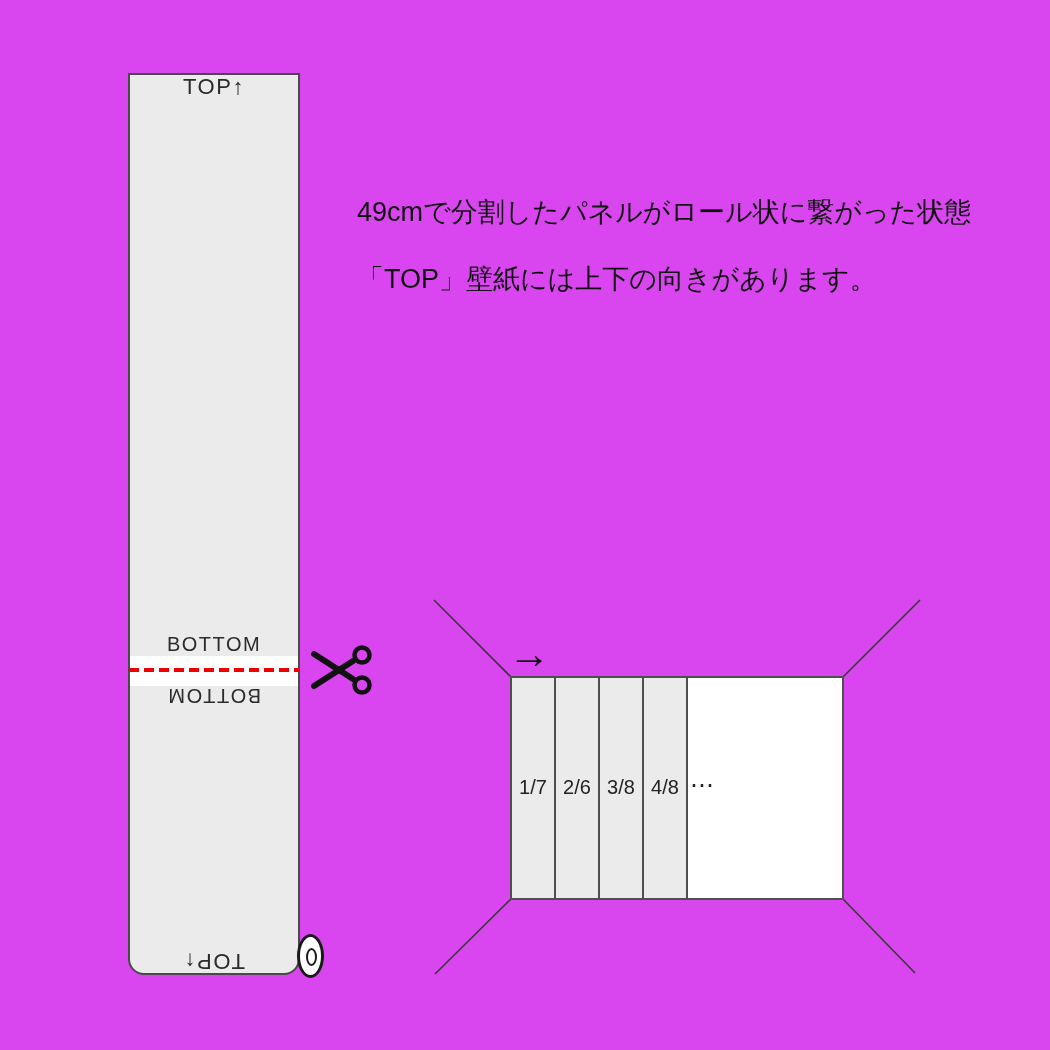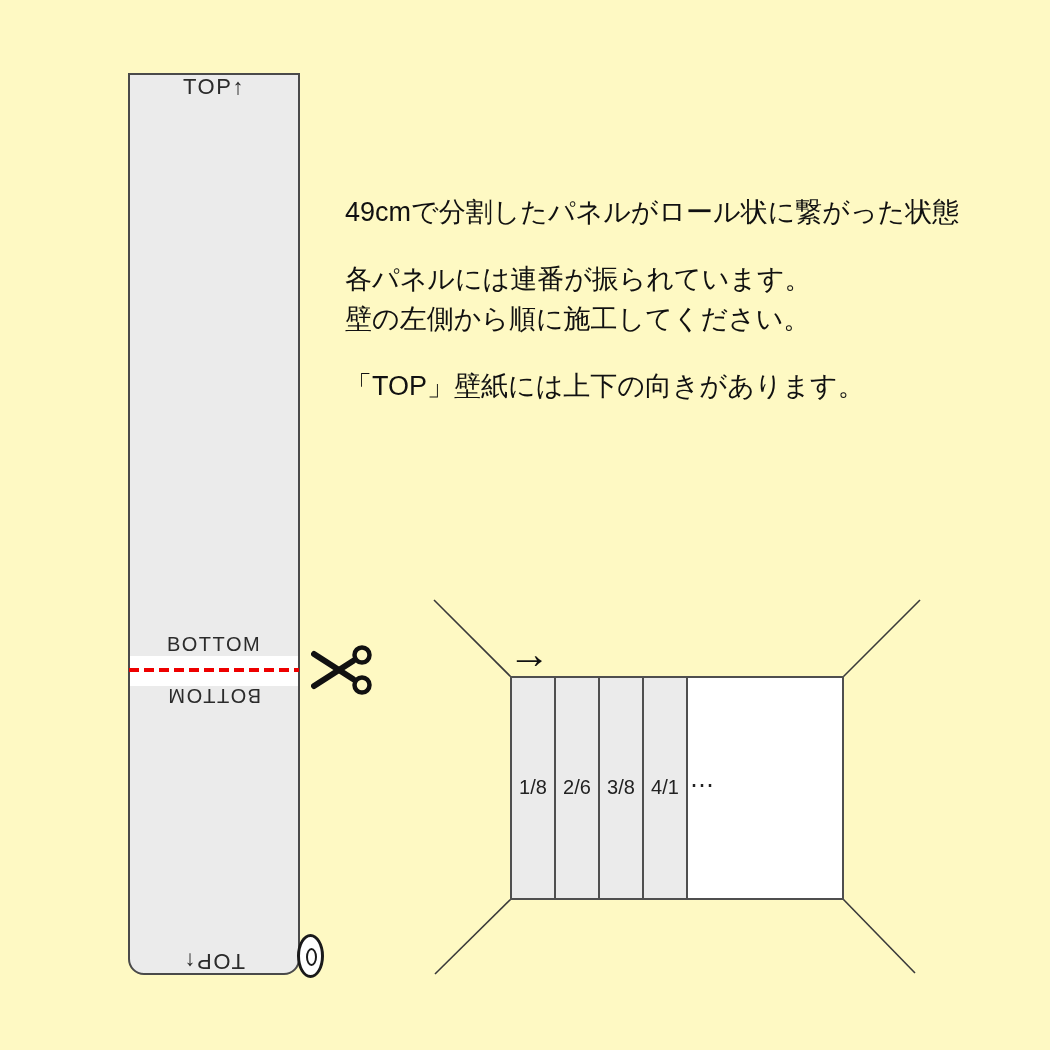--- a/index.html
+++ b/index.html
@@ -1,20 +1,20 @@
 <!DOCTYPE html>
 <html><head>
 <meta charset="utf-8">
 <style>
   html, body { margin: 0; padding: 0; background: #ffffff; }
   #canvas {
     position: relative;
     width: 1050px;
     height: 1050px;
-    background: #fef9c3;
+    background: #d946ef;
     overflow: hidden;
     font-family: "Liberation Sans", "DejaVu Sans", sans-serif;
     color: #1a1a1a;
   }
   .abs { position: absolute; }
 
   
   .strip {
     left: 128px; top: 73px; width: 172px; height: 902px;
     box-sizing: border-box;
@@ -58,21 +58,21 @@
     border: 2px solid #1a1a1a;
     border-radius: 50%;
   }
 
   
   .instructions {
     left: 345px; top: 192px; width: 660px;
     font-size: 27px; line-height: 40px;
     color: #111111;
   }
-  .instructions .para { margin: 0 0 27px 0; }
+  .instructions .para { margin: 0 0 27px 12px; }
   .instructions .line { white-space: nowrap; }
 
   
   .wall-svg { left: 428px; top: 594px; }
   .wall-panel-label {
     width: 44px; top: 774px;
     text-align: center;
     font-size: 20px; line-height: 26px;
     color: #222222;
     white-space: nowrap;
@@ -114,24 +114,20 @@
     <line x1="3" y1="41" x2="42" y2="16" stroke="#111111" stroke-width="6" stroke-linecap="round"></line>
     <circle cx="51" cy="40" r="7.5" fill="none" stroke="#111111" stroke-width="4.5"></circle>
     <circle cx="51" cy="10" r="7.5" fill="none" stroke="#111111" stroke-width="4.5"></circle>
   </svg>
 
   <div class="abs instructions">
     <div class="para">
       <div class="line">49cmで分割したパネルがロール状に繋がった状態</div>
     </div>
     <div class="para">
-      <div class="line">各パネルには連番が振られています。</div>
-      <div class="line">壁の左側から順に施工してください。</div>
-    </div>
-    <div class="para">
       <div class="line">「TOP」壁紙には上下の向きがあります。</div>
     </div>
   </div>
 
   <svg class="abs wall-svg" width="500" height="390" viewBox="0 0 500 390">
 
     <line x1="6" y1="6" x2="83" y2="83" stroke="#3a3a3a" stroke-width="1.6"></line>
     <line x1="492" y1="6" x2="415" y2="83" stroke="#3a3a3a" stroke-width="1.6"></line>
     <line x1="7" y1="380" x2="83" y2="305" stroke="#3a3a3a" stroke-width="1.6"></line>
     <line x1="487" y1="379" x2="415" y2="305" stroke="#3a3a3a" stroke-width="1.6"></line>
@@ -139,20 +135,20 @@
     <rect x="83" y="83" width="332" height="222" fill="#ffffff" stroke="#4f4f4f" stroke-width="2"></rect>
 
     <rect x="83" y="83" width="44" height="222" fill="#ebebeb" stroke="#4f4f4f" stroke-width="2"></rect>
     <rect x="127" y="83" width="44" height="222" fill="#ebebeb" stroke="#4f4f4f" stroke-width="2"></rect>
     <rect x="171" y="83" width="44" height="222" fill="#ebebeb" stroke="#4f4f4f" stroke-width="2"></rect>
     <rect x="215" y="83" width="44" height="222" fill="#ebebeb" stroke="#4f4f4f" stroke-width="2"></rect>
   </svg>
 
   <div class="abs wall-arrow">→</div>
 
-  <div class="abs wall-panel-label" style="left:511px;">1/8</div>
+  <div class="abs wall-panel-label" style="left:511px;">1/7</div>
   <div class="abs wall-panel-label" style="left:555px;">2/6</div>
   <div class="abs wall-panel-label" style="left:599px;">3/8</div>
-  <div class="abs wall-panel-label" style="left:643px;">4/1</div>
+  <div class="abs wall-panel-label" style="left:643px;">4/8</div>
 
   <div class="abs wall-ellipsis">⋯</div>
 
 </div>
 
 </body></html>

